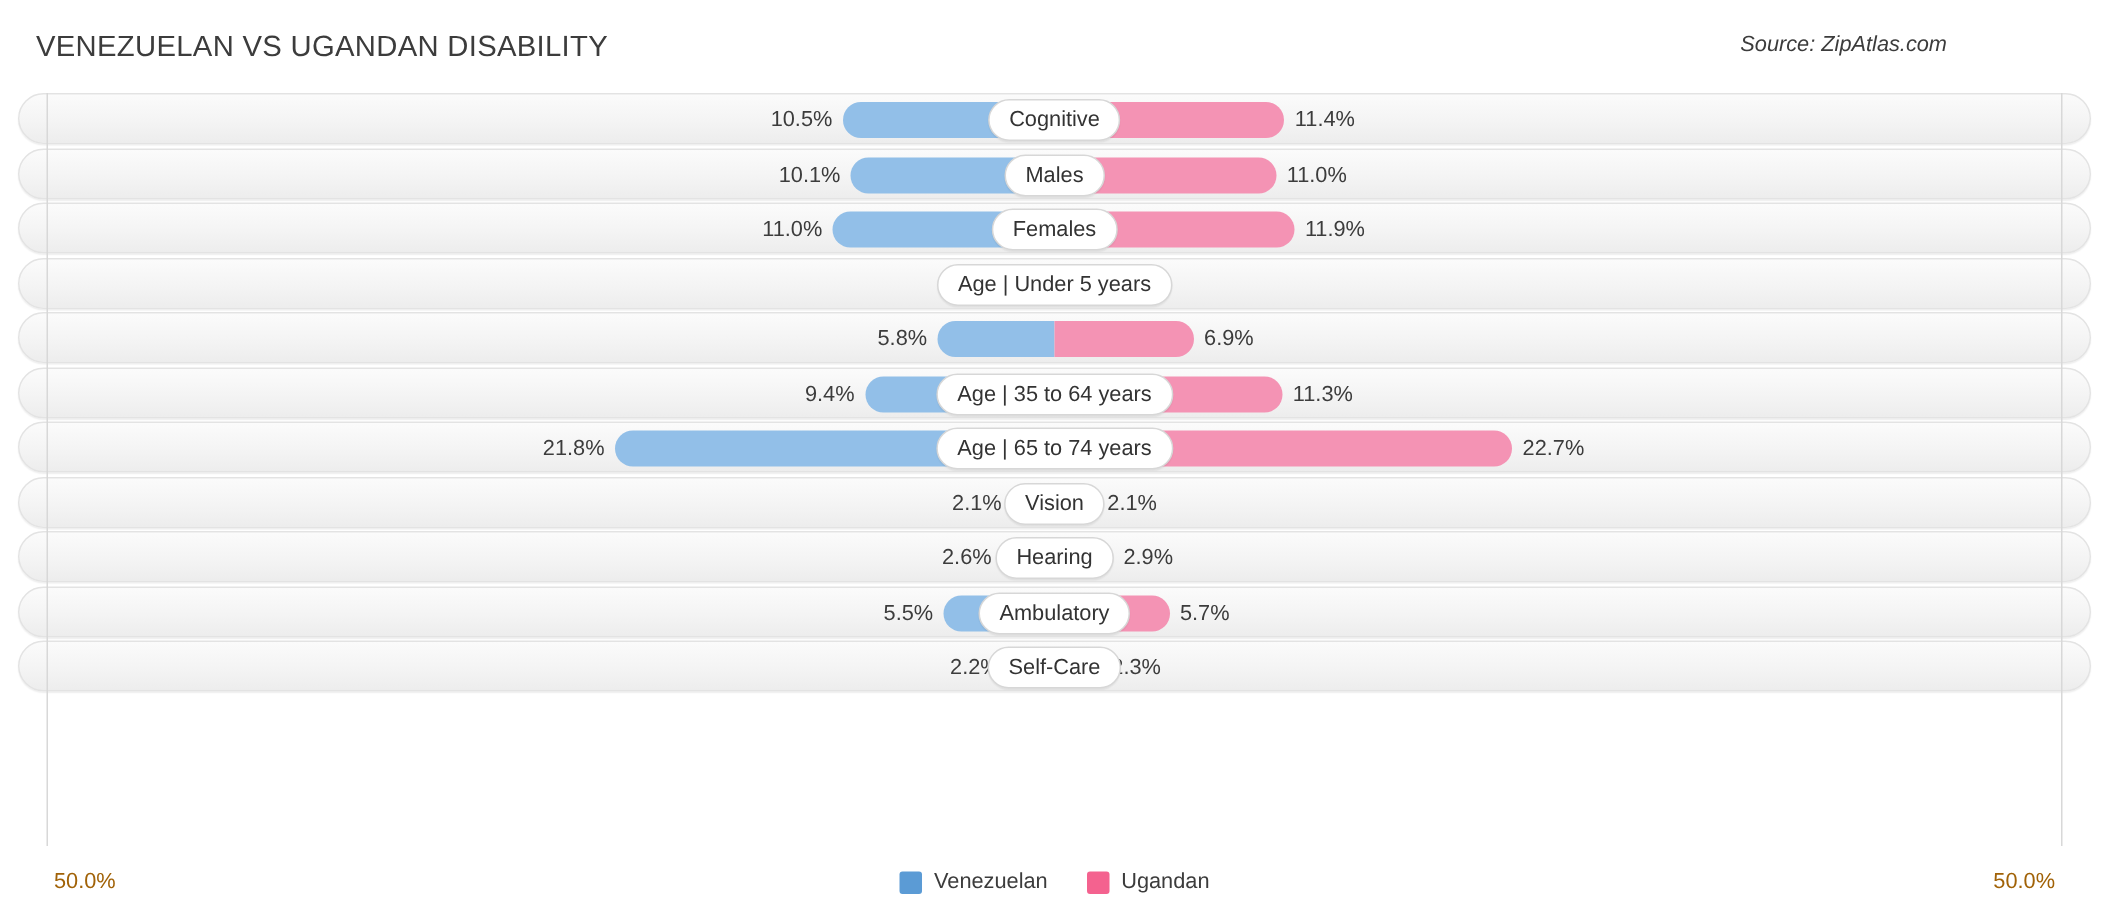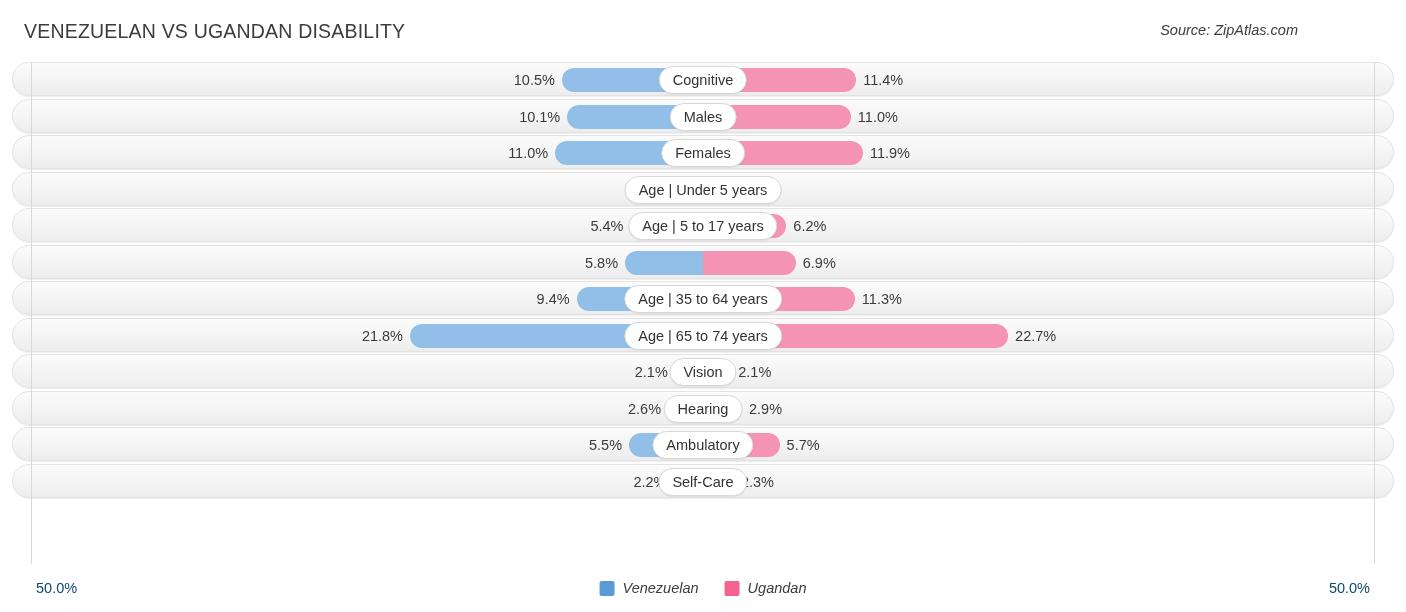--- a/index.html
+++ b/index.html
@@ -82,27 +82,27 @@
     border-radius: 14px;
     font-size: 14.5px; color: #333333;
     white-space: nowrap; z-index: 3;
     box-shadow: 0 1px 1px rgba(0,0,0,.06);
   }
 
   
   .footer { position: absolute; left: 0; top: 572px; width: 1406px; height: 40px; }
   .axlabel {
     position: absolute; top: 8px;
-    font-size: 14.5px; color: #0c4a6e; white-space: nowrap;
+    font-size: 14.5px; color: #a16207; white-space: nowrap;
   }
   .axlabel.l { left: 36px; }
   .axlabel.r { right: 36px; }
   .legend {
     position: absolute; left: 50%; top: 8px; transform: translateX(-50%);
-    display: flex; align-items: center; gap: 26px; font-style: italic;
+    display: flex; align-items: center; gap: 26px;
   }
   .legitem { display: flex; align-items: center; gap: 8px; }
   .swatch { width: 15px; height: 15px; border-radius: 2px; display: block; }
   .legtext { font-size: 14.5px; color: #3c3c3c; white-space: nowrap; }
 </style>
 </head>
 <body>
 
 <div id="page">
 
@@ -141,29 +141,20 @@
           <div class="catpill">Females</div>
         </div>
       </div>
       <div class="row">
         <div class="row-inner">
           <div class="bar left" style="width: 16.128px; background: rgb(146, 191, 232);"></div>
           <div class="bar right" style="width: 14.784px; background: rgb(244, 147, 180);"></div>
           <div class="vlab left" style="right: calc(50% + 23.128px);">1.2%</div>
           <div class="vlab right" style="left: calc(50% + 21.784px);">1.1%</div>
           <div class="catpill">Age | Under 5 years</div>
-        </div>
-      </div>
-      <div class="row">
-        <div class="row-inner">
-          <div class="bar left" style="width: 72.576px; background: rgb(146, 191, 232);"></div>
-          <div class="bar right" style="width: 83.328px; background: rgb(244, 147, 180);"></div>
-          <div class="vlab left" style="right: calc(50% + 79.576px);">5.4%</div>
-          <div class="vlab right" style="left: calc(50% + 90.328px);">6.2%</div>
-          <div class="catpill">Age | 5 to 17 years</div>
         </div>
       </div>
       <div class="row">
         <div class="row-inner">
           <div class="bar left" style="width: 77.952px; background: rgb(146, 191, 232);"></div>
           <div class="bar right" style="width: 92.736px; background: rgb(244, 147, 180);"></div>
           <div class="vlab left" style="right: calc(50% + 84.952px); margin-left: 36px;">5.8%</div>
           <div class="vlab right" style="left: calc(50% + 99.736px);">6.9%</div>
         </div>
       </div>

